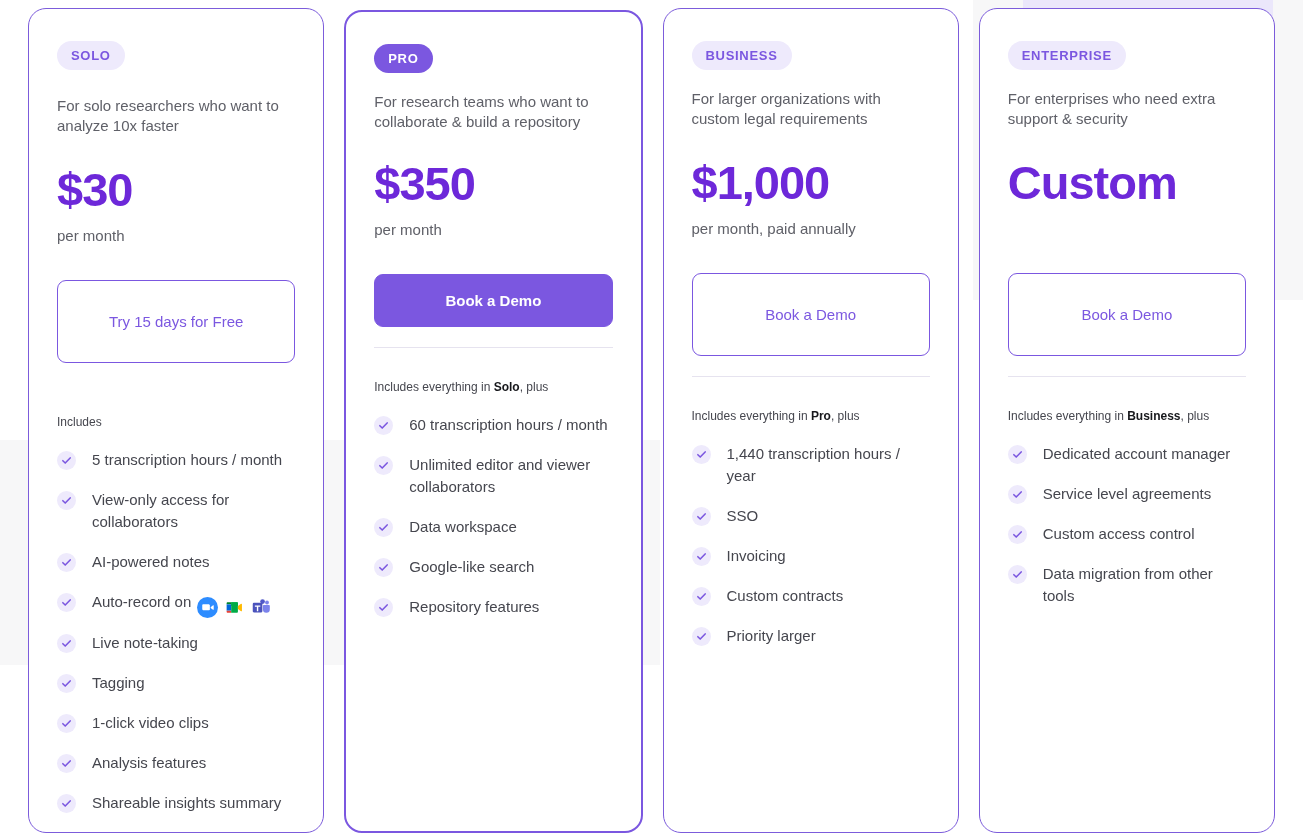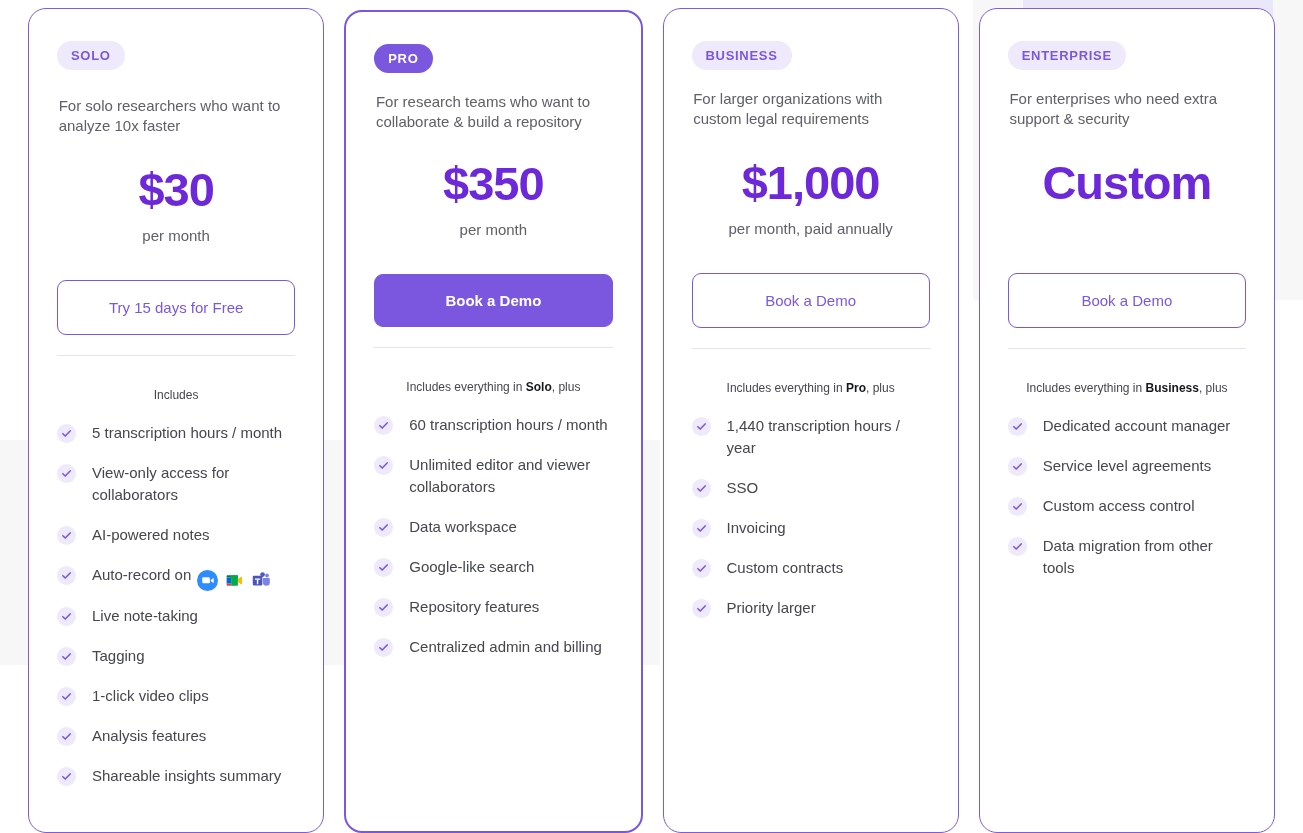--- a/index.html
+++ b/index.html
@@ -50,21 +50,20 @@
   .plan-card {
     flex: 1 1 0;
     background: #ffffff;
     border: 1px solid #7c5cdb;
     border-radius: 18px;
     padding: 32px 28px 20px 28px;
     display: flex;
     flex-direction: column;
     min-width: 0;
     overflow: hidden;
-    align-items: center;
   }
   .plan-card.featured {
     border: 2px solid #7b57e0;
     margin-top: 2px;
   }
 
   .plan-badge {
     display: inline-block;
     align-self: flex-start;
     font-size: 13px;
@@ -102,21 +101,21 @@
     margin-top: 9px;
     font-size: 15px;
     line-height: 20px;
     color: #5f6068;
     min-height: 20px;
   }
   .plan-cta {
     display: block;
     width: 100%;
     margin-top: 34px;
-    padding: 18px 10px;
+    padding: 32px 10px;
     font-family: "Liberation Sans", sans-serif;
     font-size: 15px;
     border-radius: 9px;
     border: 1.5px solid #7b57e0;
     background: #ffffff;
     color: #7b57e0;
     cursor: pointer;
     text-align: center;
   }
   .plan-cta.filled {
@@ -340,28 +339,20 @@
         <span class="feature-text">Google-like search</span>
       </li>
       <li class="feature-item">
         <span class="check-icon">
             <svg width="11" height="11" viewBox="0 0 12 12">
               <path d="M2 6.2 L4.6 8.8 L10 3.2" stroke="#7b57e0" stroke-width="1.7" fill="none" stroke-linecap="round" stroke-linejoin="round"></path>
             </svg>
           </span>
         <span class="feature-text">Repository features</span>
       </li>
-      <li class="feature-item">
-        <span class="check-icon">
-            <svg width="11" height="11" viewBox="0 0 12 12">
-              <path d="M2 6.2 L4.6 8.8 L10 3.2" stroke="#7b57e0" stroke-width="1.7" fill="none" stroke-linecap="round" stroke-linejoin="round"></path>
-            </svg>
-          </span>
-        <span class="feature-text">Centralized admin and billing</span>
-      </li>
     </ul>
   </div>
 
   <div class="plan-card card-business">
     <span class="plan-badge">BUSINESS</span>
     <div class="plan-tagline">For larger organizations with custom legal requirements</div>
     <div class="plan-price">$1,000</div>
     <div class="plan-period">per month, paid annually</div>
     <button class="plan-cta">Book a Demo</button>
     <div class="divider"></div>

